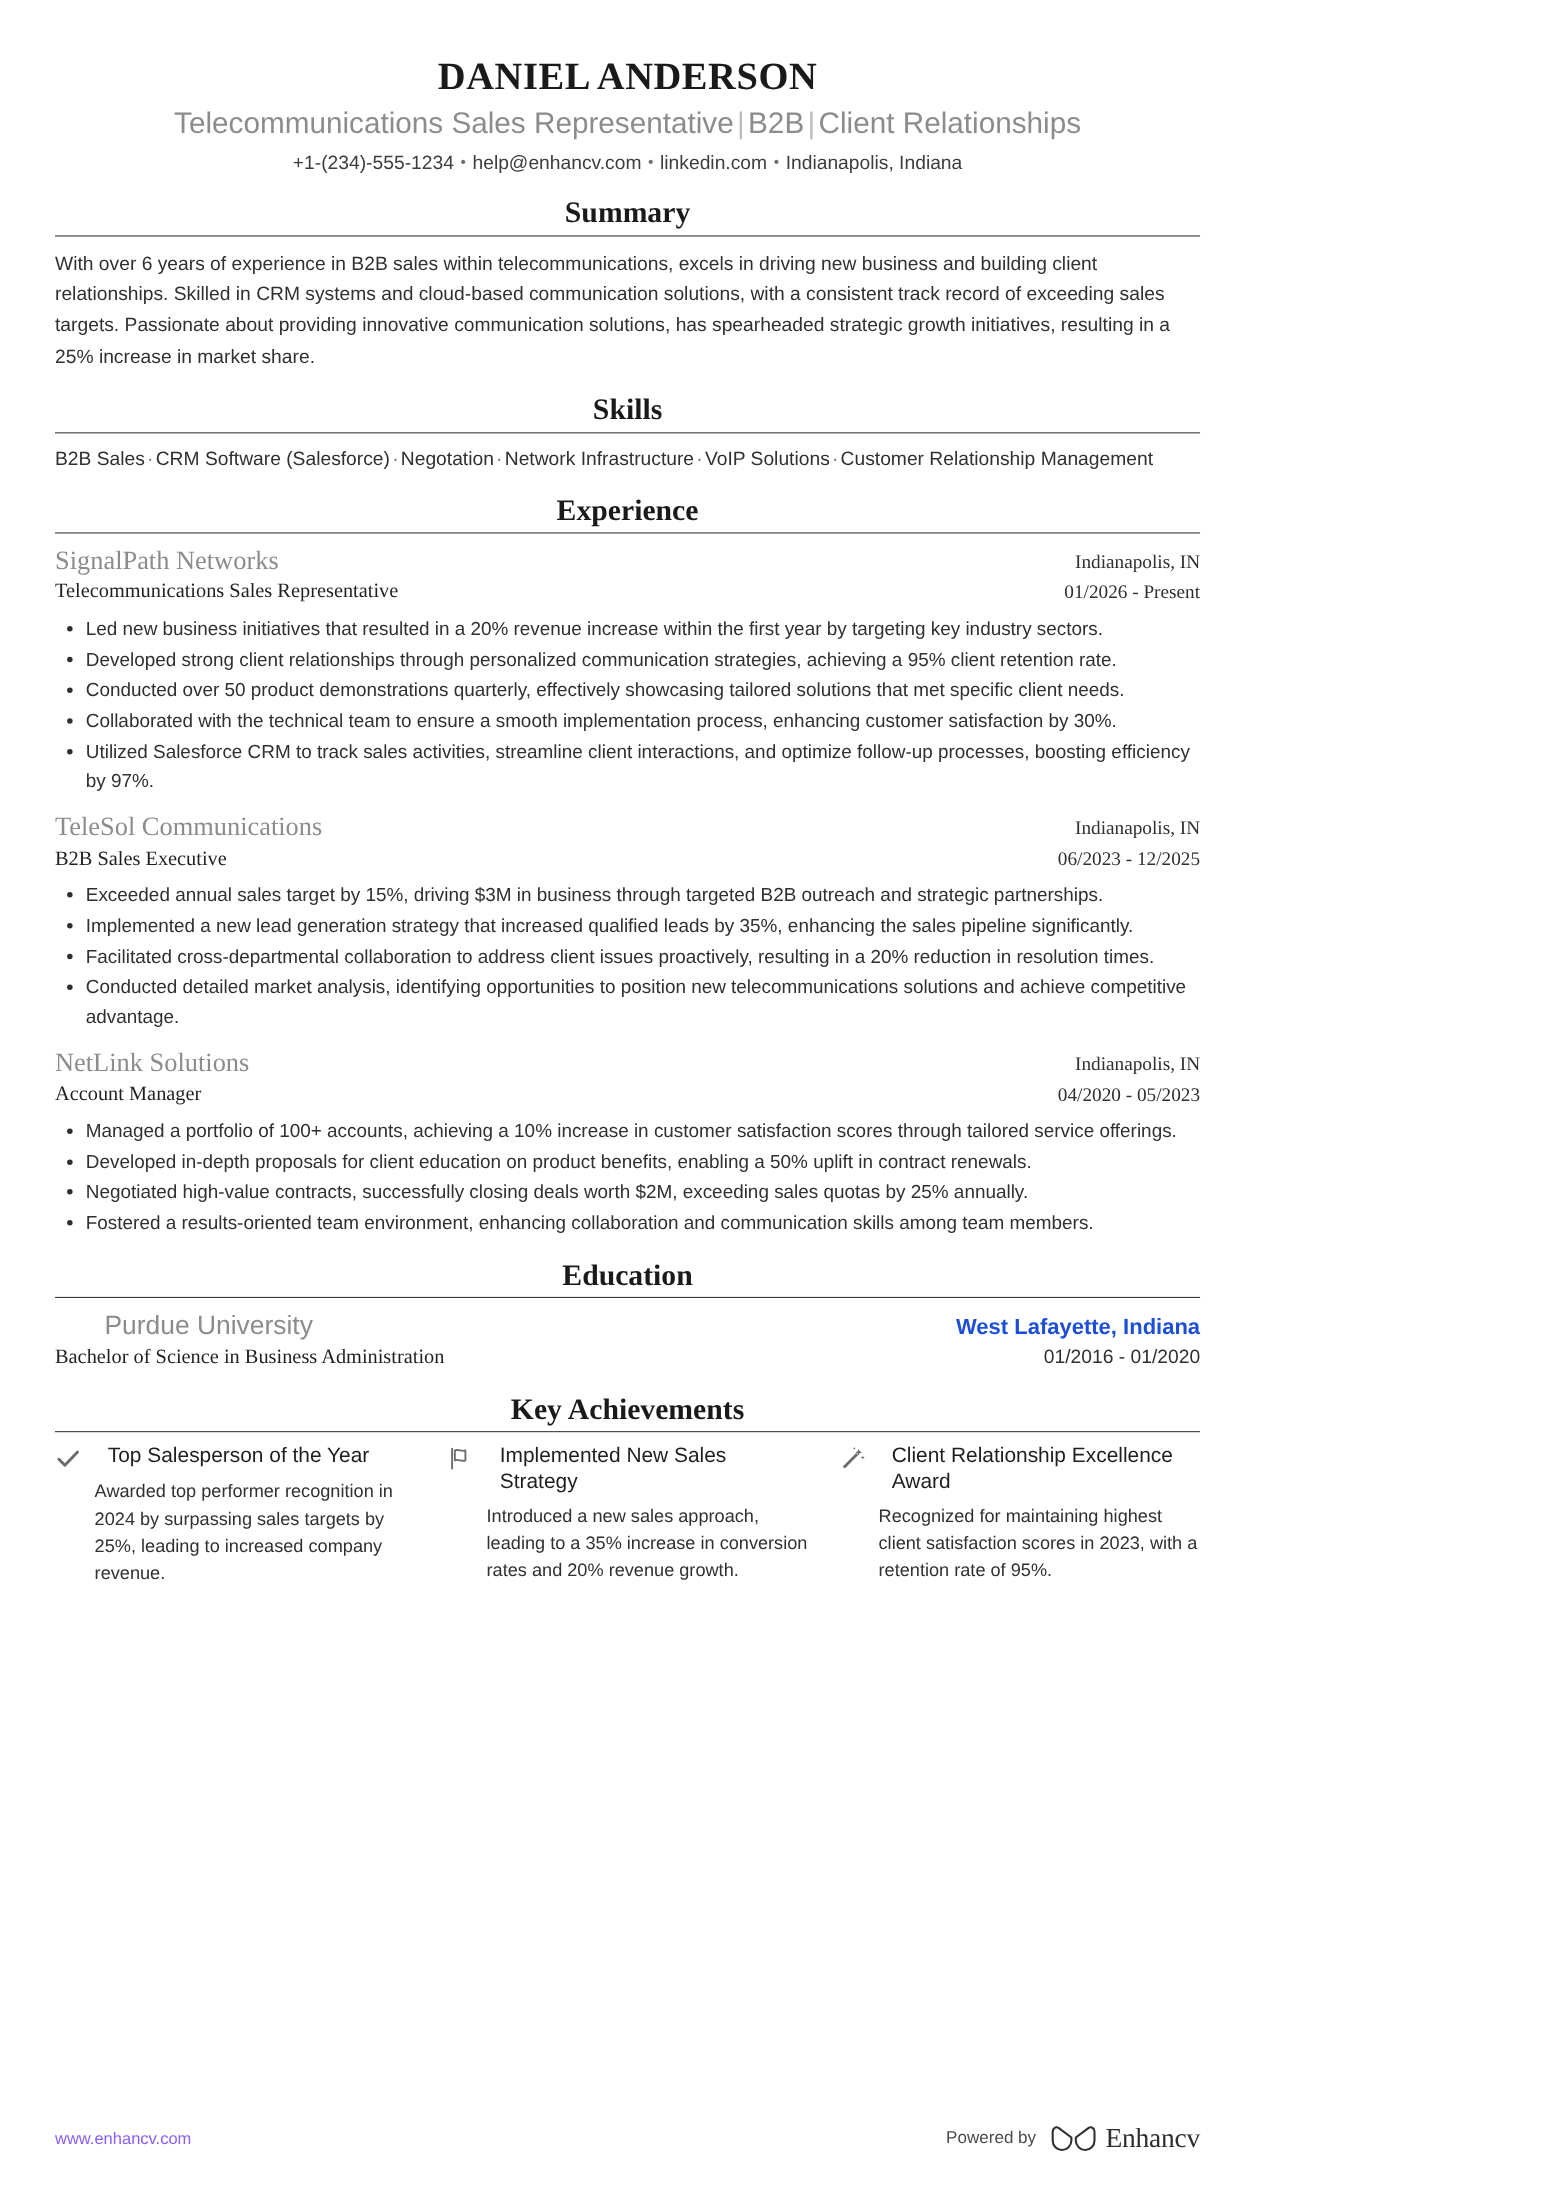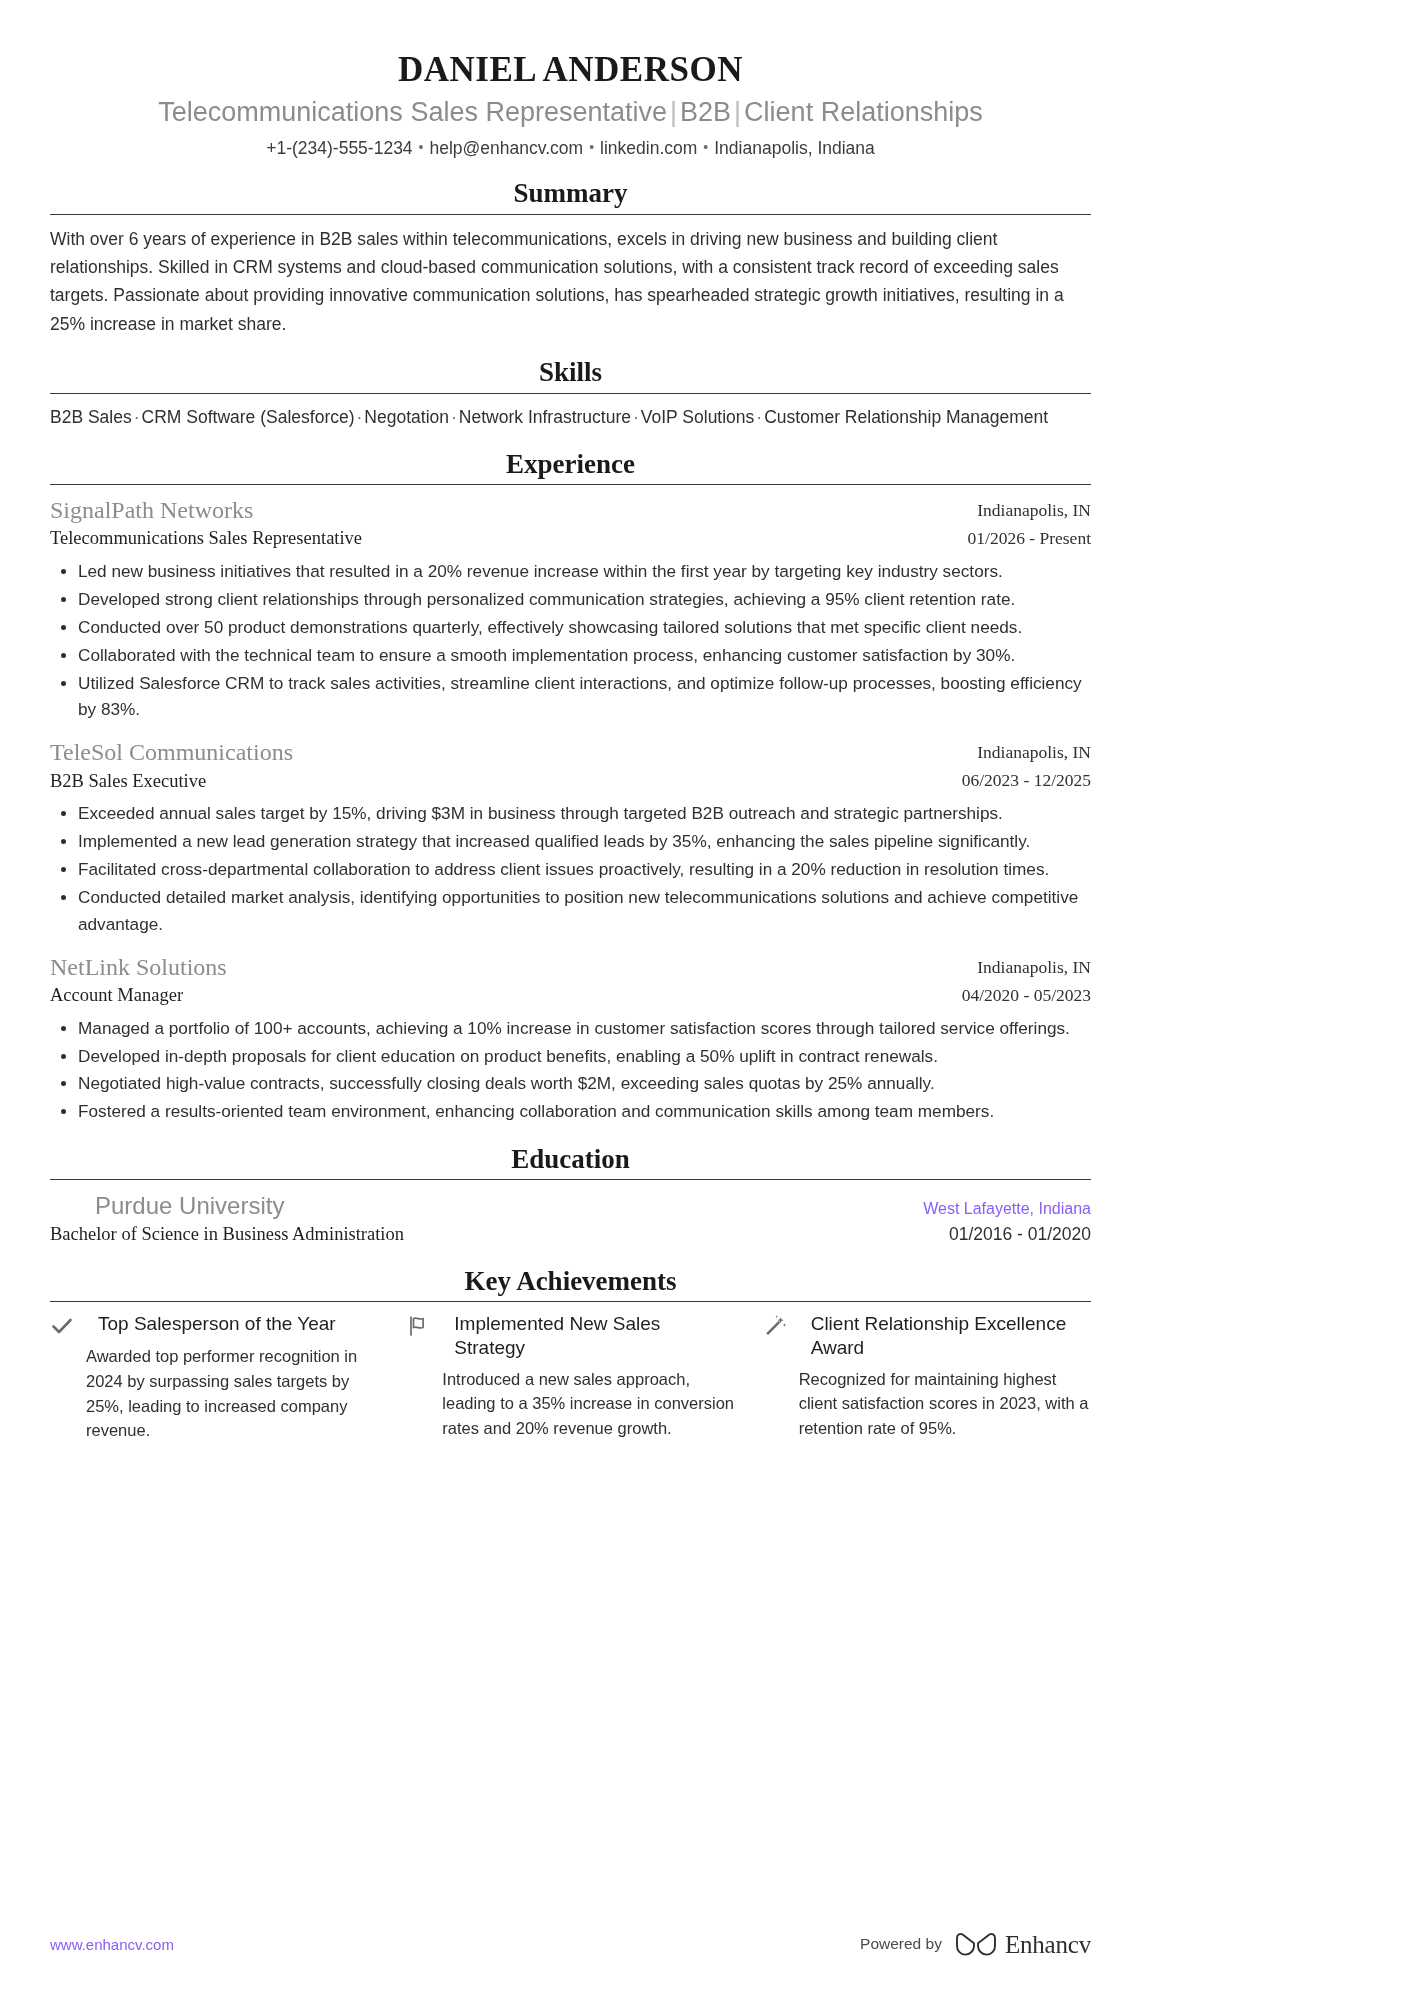--- a/index.html
+++ b/index.html
@@ -147,21 +147,21 @@
     justify-content: space-between;
     align-items: baseline;
   }
   .edu-school {
     font-size: 24px;
     color: #8c8c8c;
     font-weight: 400;
     line-height: 1.3;
     margin-left: 45px;
   }
-  .edu-place { font-size: 16px; color: #8b5cf6; white-space: nowrap; }
+  .edu-place { font-size: 20px; color: #1d4ed8; white-space: nowrap; font-weight: bold; }
   .edu-degree { font-size: 18.5px; color: #1f1f1f; line-height: 1.35; font-family: Liberation Serif, serif; }
   .edu-dates { font-size: 17.5px; color: #303030; white-space: nowrap; }
 
   
   .ach-grid {
     display: flex;
     gap: 28px;
     margin-top: 6px;
   }
   .ach-col { flex: 1 1 0; min-width: 0; }
@@ -260,21 +260,21 @@
       </div>
       <div class="job-row">
         <span class="job-title">Telecommunications Sales Representative</span>
         <span class="job-dates">01/2026 - Present</span>
       </div>
       <ul class="bullets">
         <li>Led new business initiatives that resulted in a 20% revenue increase within the first year by targeting key industry sectors.</li>
         <li>Developed strong client relationships through personalized communication strategies, achieving a 95% client retention rate.</li>
         <li>Conducted over 50 product demonstrations quarterly, effectively showcasing tailored solutions that met specific client needs.</li>
         <li>Collaborated with the technical team to ensure a smooth implementation process, enhancing customer satisfaction by 30%.</li>
-        <li>Utilized Salesforce CRM to track sales activities, streamline client interactions, and optimize follow-up processes, boosting efficiency by 83%.</li>
+        <li>Utilized Salesforce CRM to track sales activities, streamline client interactions, and optimize follow-up processes, boosting efficiency by 97%.</li>
       </ul>
     </div>
 
     <div class="job">
       <div class="job-row">
         <span class="job-company">TeleSol Communications</span>
         <span class="job-location">Indianapolis, IN</span>
       </div>
       <div class="job-row">
         <span class="job-title">B2B Sales Executive</span>

